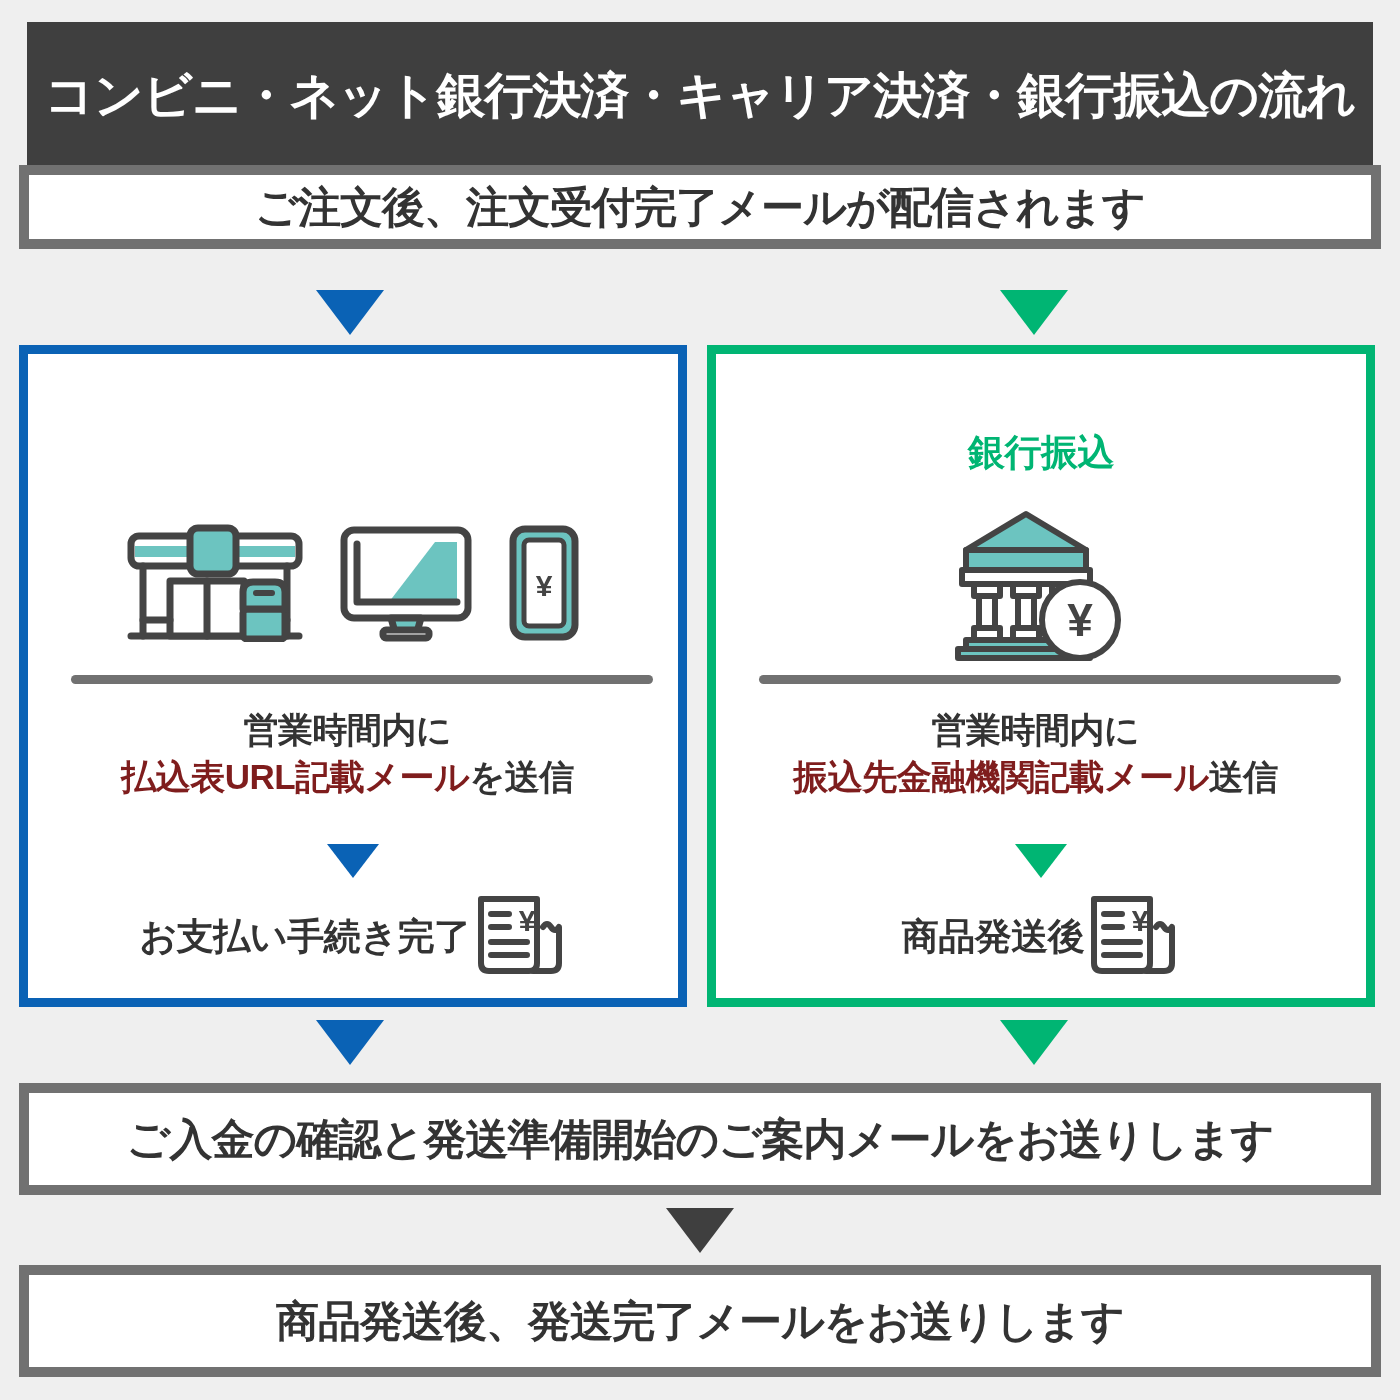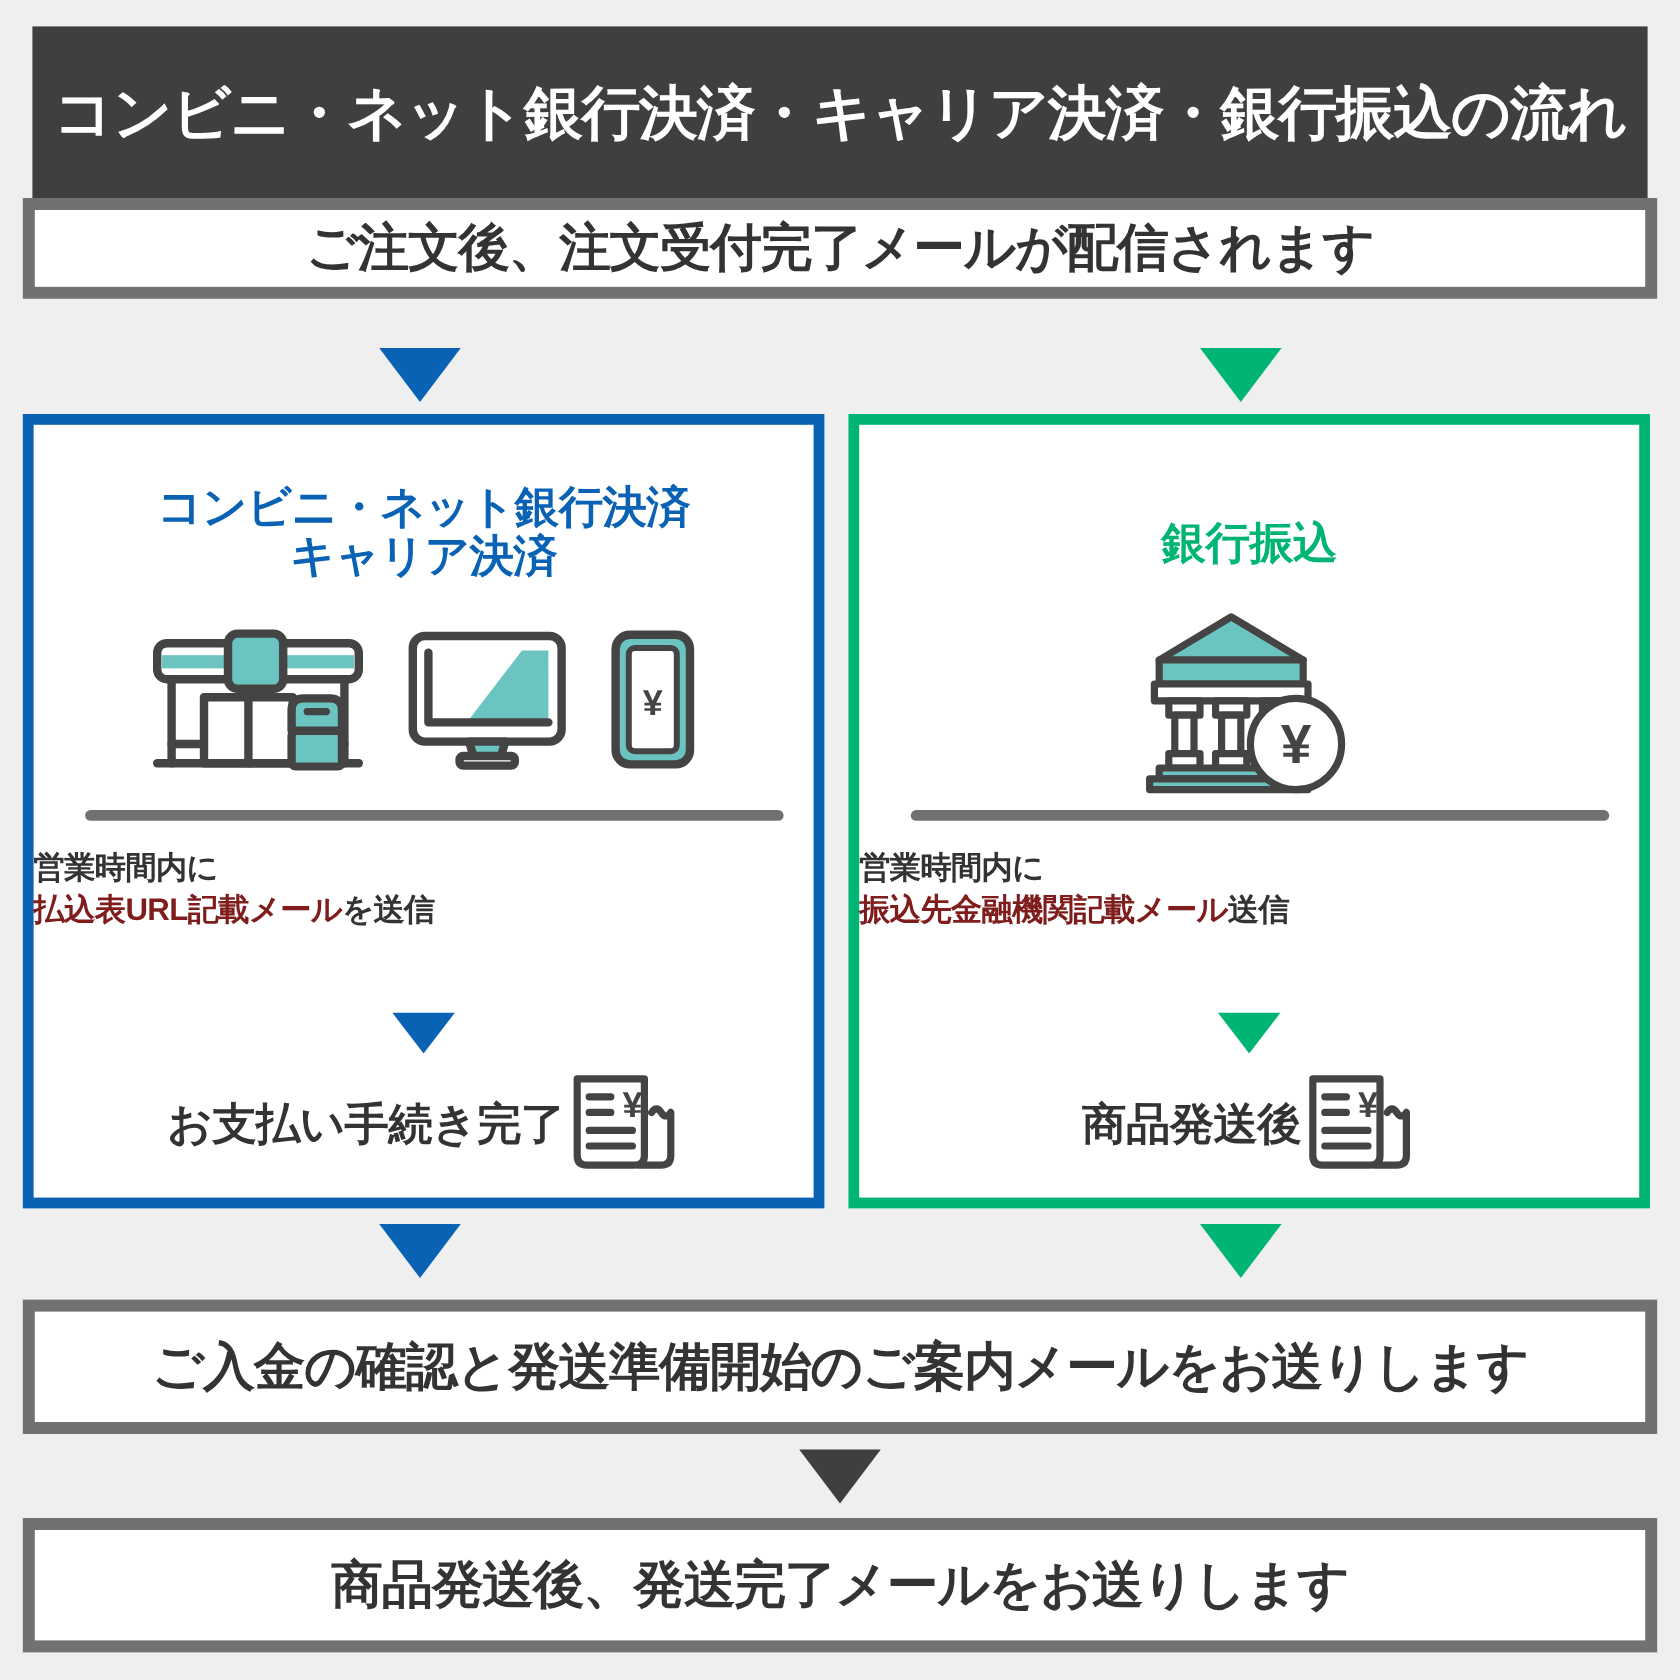--- a/index.html
+++ b/index.html
@@ -122,21 +122,22 @@
     background: #717171;
     border-radius: 5px;
   }
   #panel-konbini .divider { left: 43px; width: 582px; top: 321px; }
   #panel-furikomi .divider { left: 43px; width: 582px; top: 321px; }
 
   .panel-caption {
     position: absolute;
     left: 0; right: 11px;
     top: 352px;
-    font-size: 26px;
+    text-align: center;
+    font-size: 35px;
     font-weight: bold;
     color: #333333;
     line-height: 1.35;
     letter-spacing: -0.5px;
   }
   .hl-orange { color: #7f1d1d; }
 
   .panel-mid-arrow {
     position: absolute;
     left: 50%;
@@ -173,24 +174,20 @@
 
   <div class="gray-box" id="box-order">
     <div class="gray-box-text">ご注文後、注文受付完了メールが配信されます</div>
   </div>
 
   <div class="arrow blue" id="arrow-top-left"></div>
   <div class="arrow green" id="arrow-top-right"></div>
 
   <div class="panel" id="panel-konbini">
 
-    <div class="panel-title">
-      <span>コンビニ・ネット銀行決済</span><br>
-      <span>キャリア決済</span>
-    </div>
 
     <div class="icon-row" id="icons-konbini">
 
       <span>
         <svg width="180" height="118" viewBox="0 0 180 118">
           <g fill="none" stroke="#444444" stroke-width="7" stroke-linejoin="round" stroke-linecap="round">
 
             <rect x="6" y="12" width="168" height="30" rx="8" fill="#ffffff"></rect>
             <rect x="10" y="22" width="160" height="11" fill="#6cc4c0" stroke="none"></rect>
 

